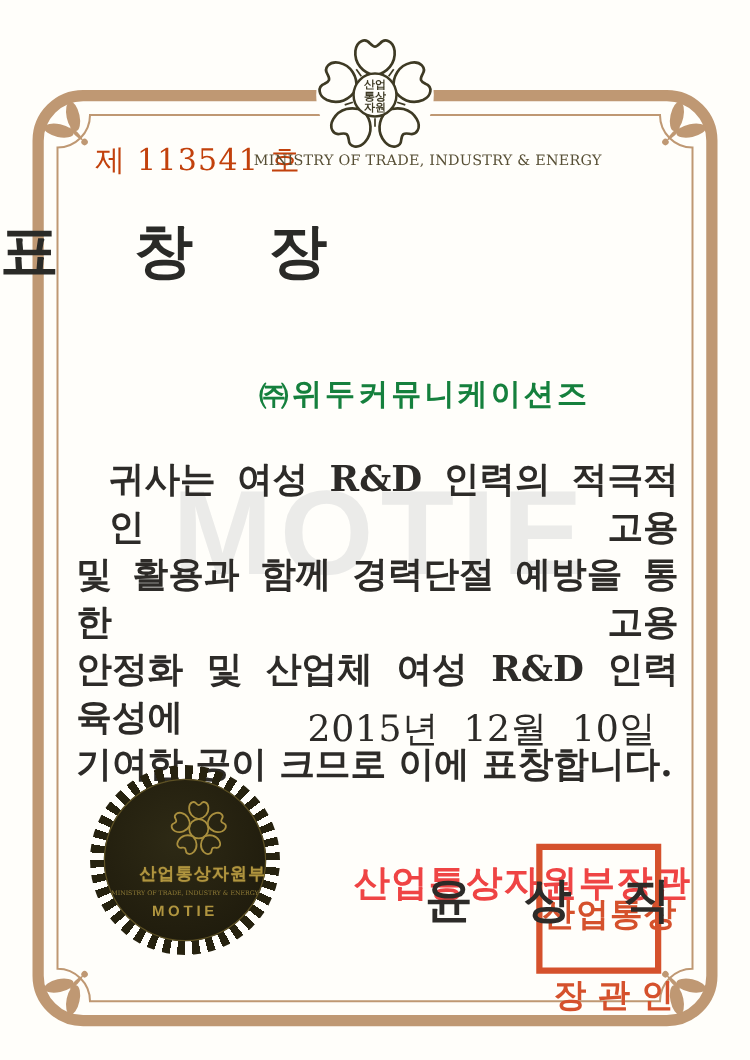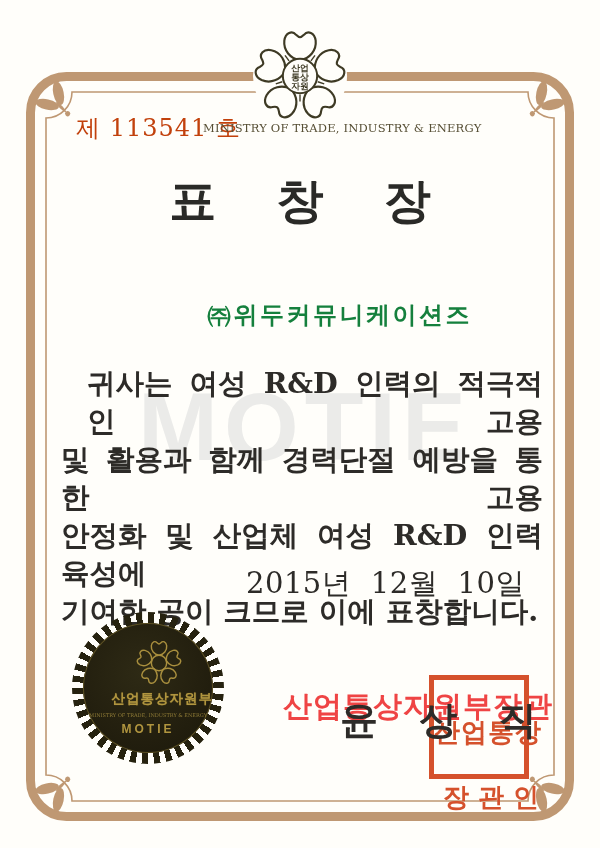--- a/index.html
+++ b/index.html
@@ -19,21 +19,21 @@
   .doc-number{
     position:absolute;left:76px;top:112px;z-index:2;
     font-size:24px;letter-spacing:1px;color:#c2410c;white-space:pre;
   }
   .ministry-en{
     position:absolute;left:203px;top:121px;z-index:2;
     font-size:11.5px;letter-spacing:.2px;color:#574f35;white-space:nowrap;
   }
   .title{
     position:absolute;left:0;right:0;top:170px;z-index:2;
-    text-align:center;font-size:47px;font-weight:bold;color:#2a2a27;
+    text-align:left;font-size:47px;font-weight:bold;color:#2a2a27;
     word-spacing:44px;white-space:pre;
   }
   .recipient{
     position:absolute;right:128px;top:299px;z-index:2;
     font-size:24px;font-weight:bold;letter-spacing:2.5px;color:#15803d;white-space:nowrap;
   }
   .watermark{
     position:absolute;left:138px;top:372px;z-index:1;
     font-family:"Liberation Sans","DejaVu Sans",sans-serif;
     font-size:96px;font-weight:bold;letter-spacing:6px;color:#ebebe9;

